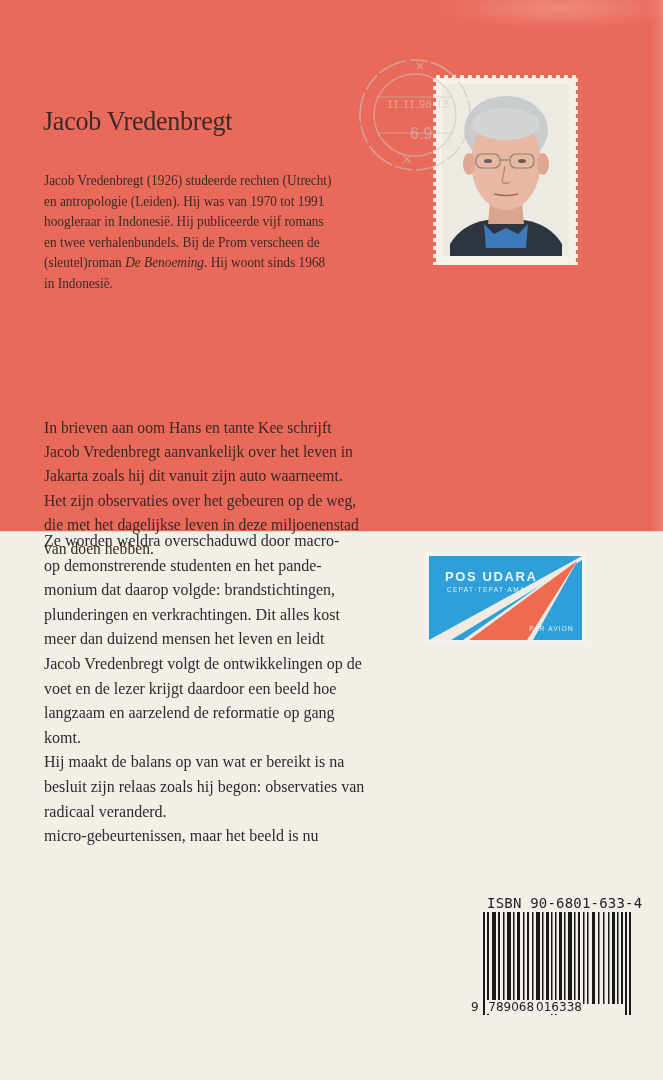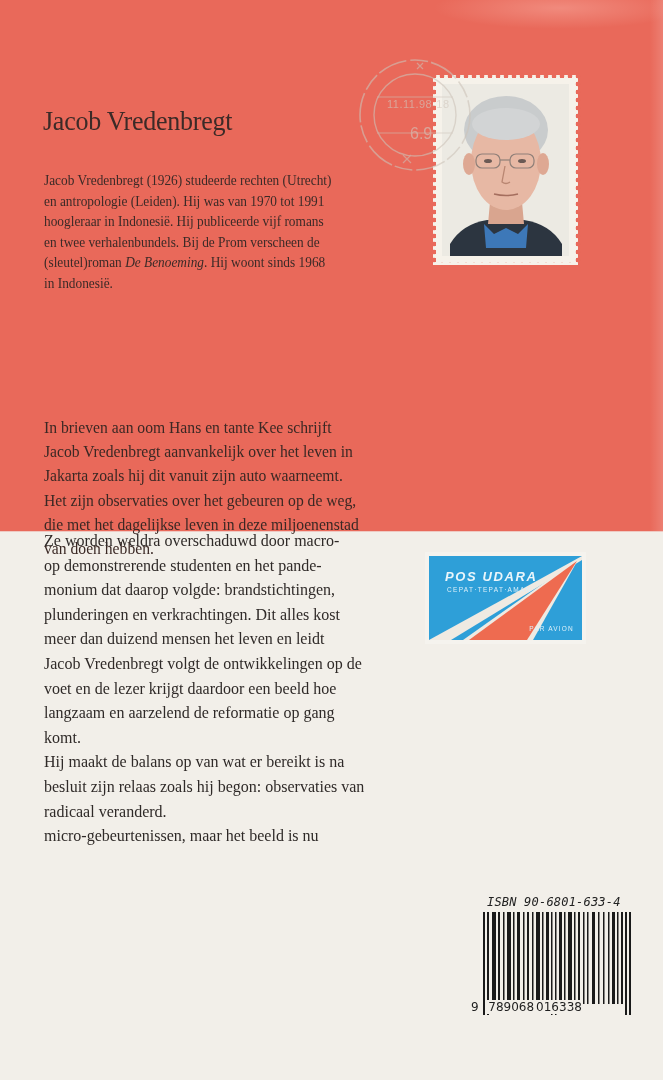--- a/index.html
+++ b/index.html
@@ -91,38 +91,38 @@
     background: #F5F3EE; padding: 4px;
   }
   .airmail-inner {
     position: relative; width: 100%; height: 100%;
     background: #2E9FD8; overflow: hidden;
   }
   .airmail svg { position: absolute; left: 0; top: 0; width: 100%; height: 100%; }
   .airmail-title {
     position: absolute; left: 16px; top: 13px;
     font-family: "Liberation Sans", sans-serif; font-weight: bold;
-    font-size: 13px; color: #EAF6FB; letter-spacing: 1.6px; font-style: italic;
+    font-size: 13px; color: #EAF6FB; letter-spacing: 1.6px;
   }
   .airmail-sub {
     position: absolute; left: 18px; top: 30px;
     font-family: "Liberation Sans", sans-serif;
     font-size: 6.5px; color: #DDF0F9; letter-spacing: 1.3px;
   }
   .airmail-paravion {
     position: absolute; right: 8px; bottom: 8px;
     font-family: "Liberation Sans", sans-serif;
     font-size: 6.5px; color: #DDF0F9; letter-spacing: 1.2px;
   }
 
   
   .isbn-text {
     position: absolute; left: 487px; top: 895px;
     font-family: "DejaVu Sans Mono", "Liberation Mono", monospace;
-    font-size: 12px; color: #222; letter-spacing: 0.2px; font-style: italic;
+    font-size: 14px; color: #222; letter-spacing: 0.2px;
   }
   .barcode {
     position: absolute; left: 483px; top: 912px; width: 148px; height: 103px;
   }
   .barcode svg { width: 100%; height: 100%; display: block; }
   .barcode-digits {
     position: absolute; left: 470px; top: 1000px;
     font-family: "DejaVu Sans", "Liberation Sans", sans-serif;
     font-size: 12px; color: #1e1e1e; white-space: pre; text-align: center;
   }

